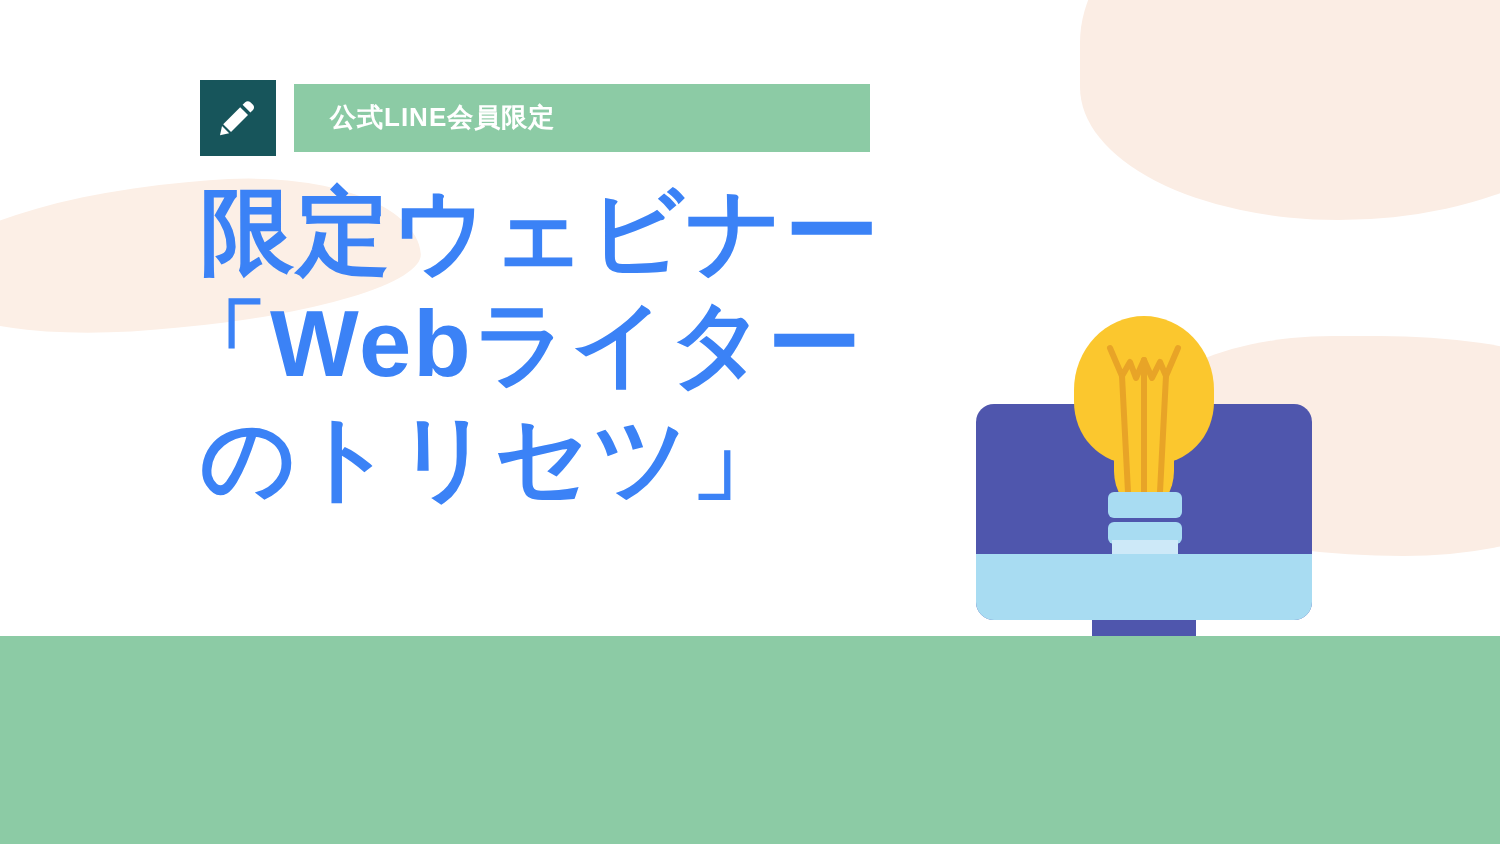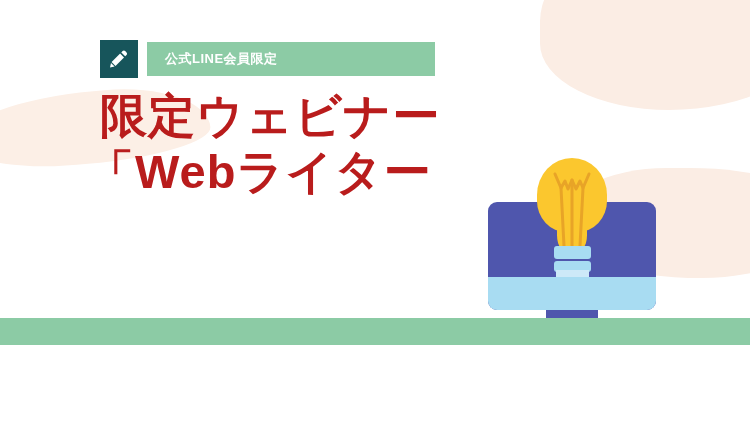--- a/index.html
+++ b/index.html
@@ -4,21 +4,21 @@
 <style>
   * { margin:0; padding:0; box-sizing:border-box; }
   html, body {
     width:750px; height:422px;
     background:#ffffff;
     font-family:"Liberation Sans","DejaVu Sans",sans-serif;
     overflow:hidden;
   }
   #stage {
     position:relative;
-    width:750px; height:345px;
+    width:750px; height:422px;
     background:#ffffff;
     overflow:hidden;
   }
 
   
   .blob { position:absolute; background:#FBEDE4; pointer-events:none; }
 
   #blob-left {
     left:-40px; top:92px;
     width:250px; height:72px;
@@ -64,21 +64,21 @@
     font-weight:bold;
     letter-spacing:.5px;
     margin-left:18px;
     white-space:nowrap;
   }
 
   
   #headline {
     position:absolute; left:0; top:88px;
     width:470px;
-    color:#b91c1c;
+    color:#3b82f6;
     font-weight:bold;
     font-size:47px;
     line-height:1.20;
     letter-spacing:1px;
   }
   #headline .hl-line { display:block; white-space:nowrap; }
   #hl-line-1 { padding-left:100px; }
   #hl-line-2 { padding-left:87px; }
   #hl-line-3 { padding-left:100px; }
 
@@ -172,20 +172,21 @@
       </span>
     </div>
     <div id="badge-bar">
       <span id="badge-label">公式LINE会員限定</span>
     </div>
   </div>
 
   <div id="headline">
     <span class="hl-line" id="hl-line-1">限定ウェビナー</span>
     <span class="hl-line" id="hl-line-2">「Webライター</span>
+    <span class="hl-line" id="hl-line-3">のトリセツ」</span>
   </div>
 
   <div id="illustration">
     <div id="monitor-body"></div>
     <div id="bulb-glass"></div>
     <div id="bulb-neck"></div>
     <svg id="bulb-filament" viewBox="0 0 70 82">
       <path d="M18 2 L24 16 L28 9 L31 17 L35 8 L39 17 L43 9 L46 16 L52 2" fill="none" stroke="#E8A427" stroke-width="3" stroke-linejoin="round" stroke-linecap="round"></path>
       <path d="M24 16 L27 74" fill="none" stroke="#E8A427" stroke-width="3" stroke-linecap="round"></path>
       <path d="M46 16 L43 74" fill="none" stroke="#E8A427" stroke-width="3" stroke-linecap="round"></path>

